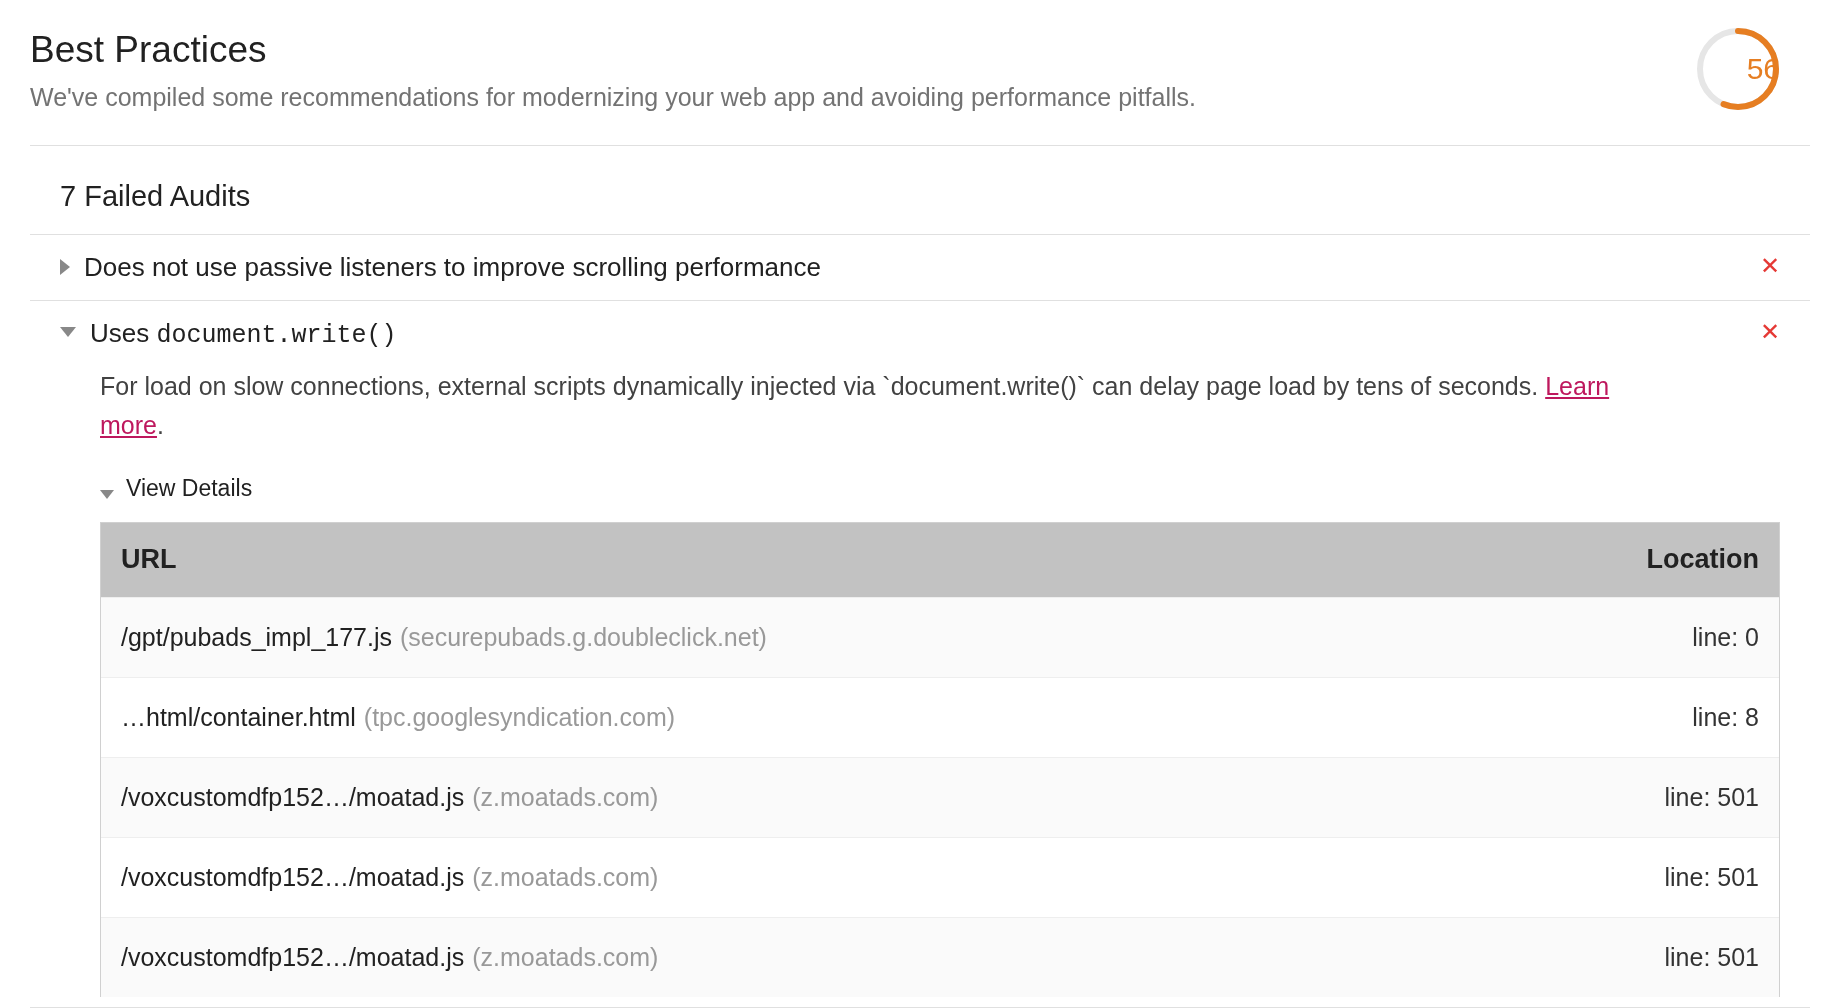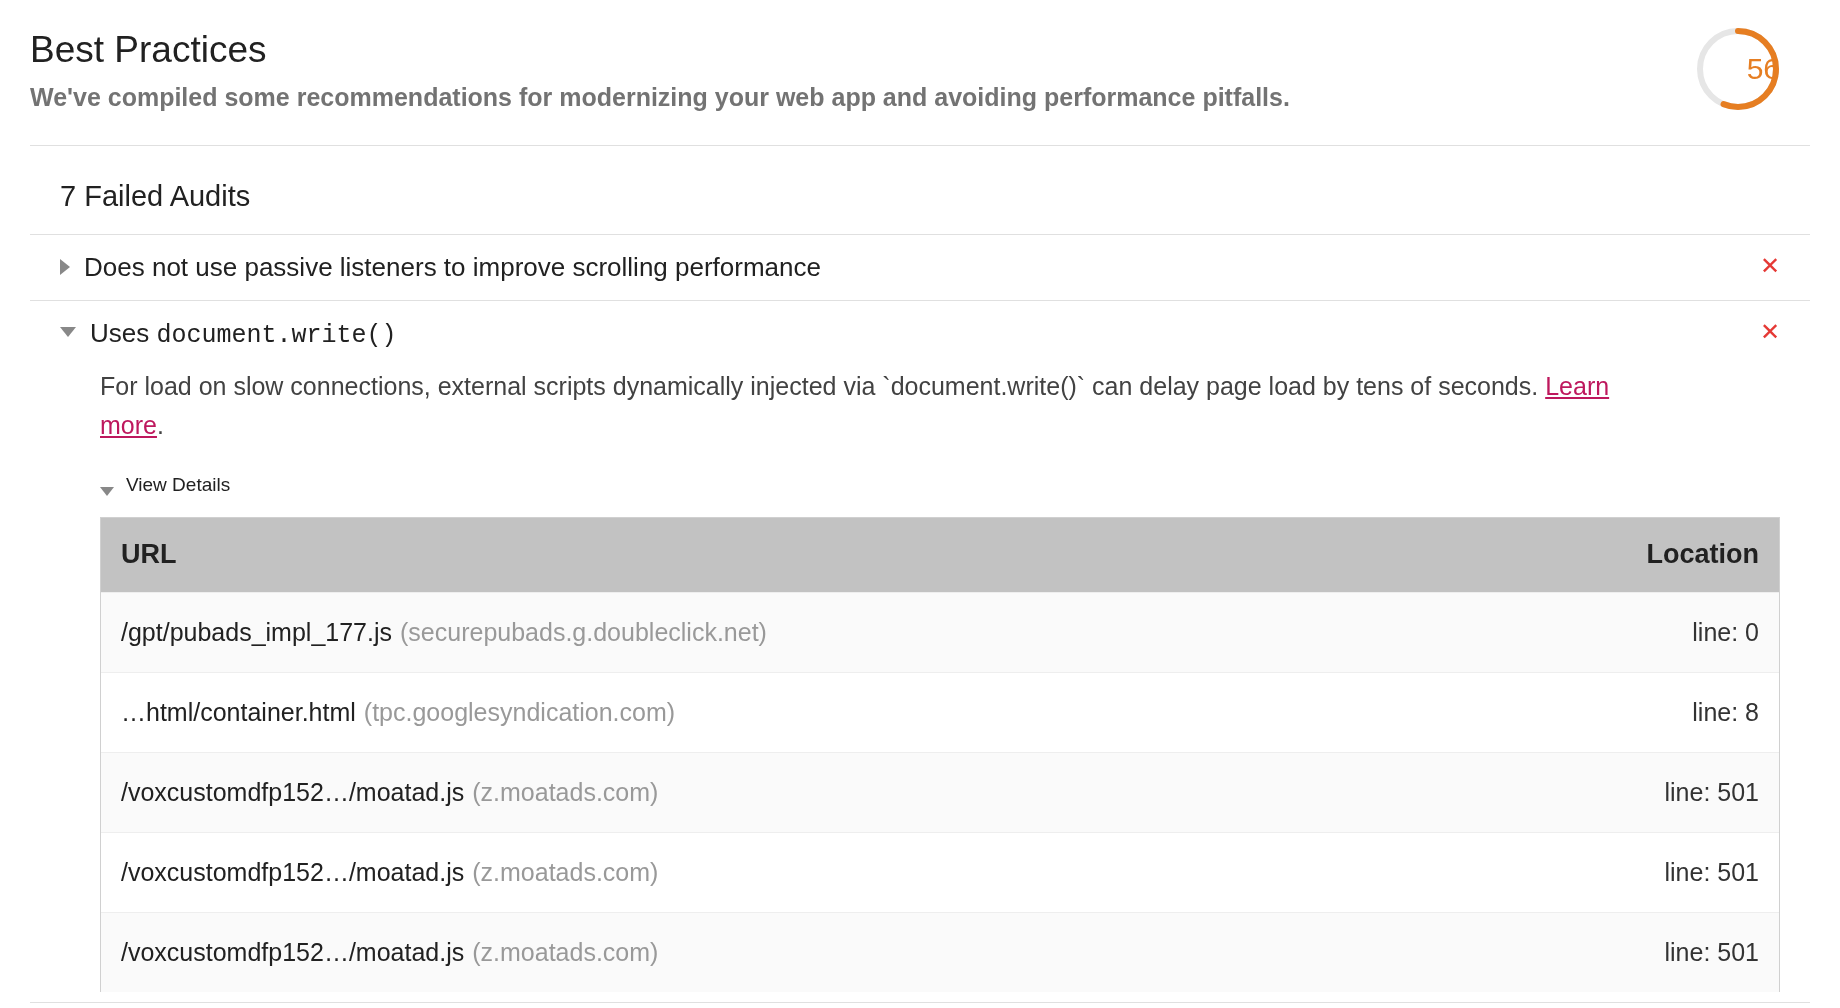--- a/index.html
+++ b/index.html
@@ -28,21 +28,21 @@
     }
     .title {
       font-size: 37px;
       font-weight: 400;
       color: #212121;
       margin-bottom: 4px;
     }
     .subtitle {
       font-size: 25px;
       color: #737373;
-      font-weight: 700;
+      font-weight: 400;
     }
     .score-ring {
       width: 84px;
       height: 84px;
       display: flex;
       align-items: center;
       justify-content: flex-end;
       position: relative;
       margin-right: 30px;
     }
@@ -139,21 +139,21 @@
     .details-toggle {
       display: flex;
       align-items: center;
       padding: 8px 0 18px 0;
       cursor: pointer;
     }
     .details-toggle .arrow {
       margin-right: 12px;
     }
     .details-label {
-      font-size: 19px;
+      font-size: 23px;
       color: #212121;
     }
     .table {
       border: 1px solid #d0d0d0;
       border-bottom: none;
     }
     .table-header {
       display: flex;
       background: #c2c2c2;
       padding: 18px 20px;

